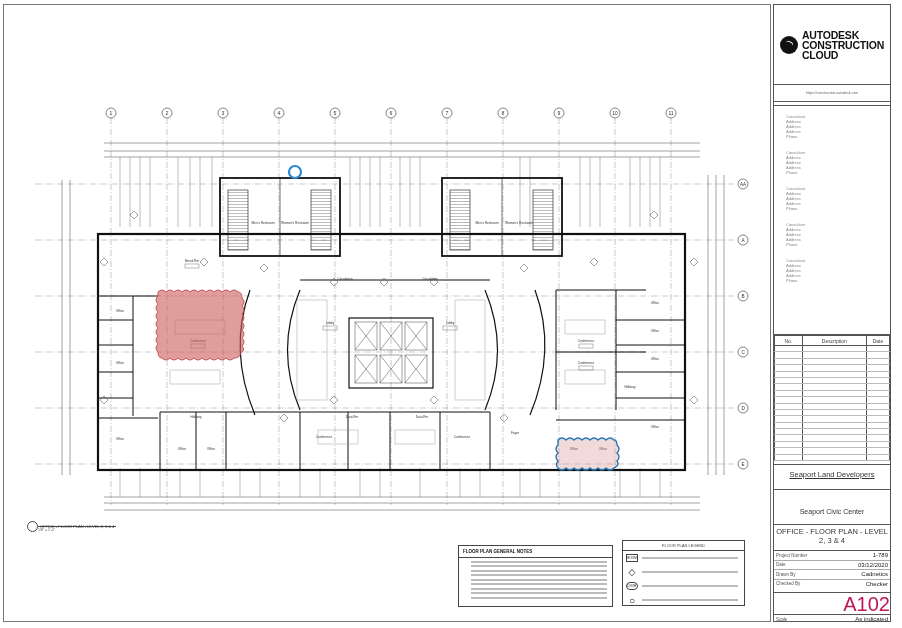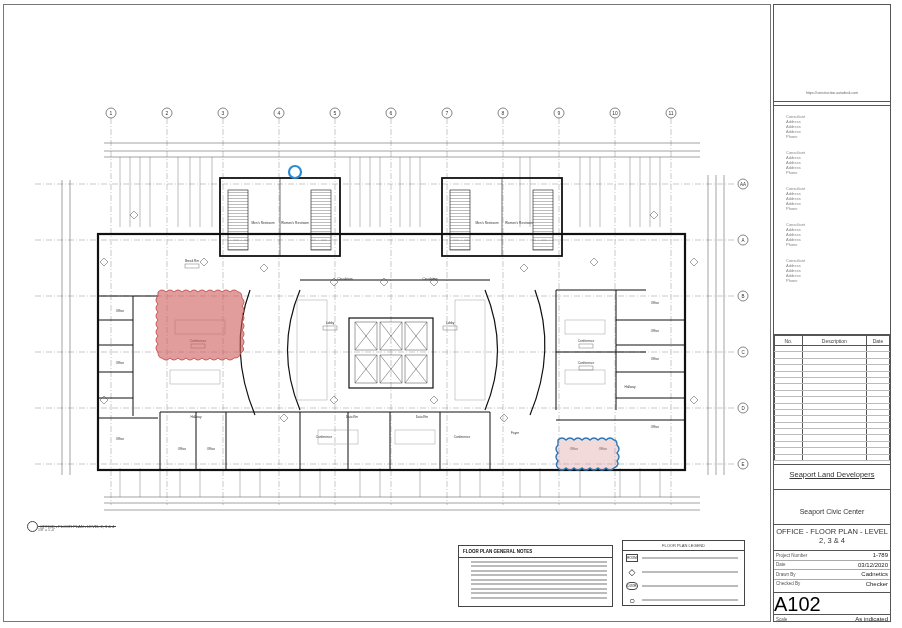--- a/index.html
+++ b/index.html
@@ -16,21 +16,21 @@
   .consult-block{font-size:4px;color:#888;line-height:5px;margin-bottom:11px;}
   .rev{top:330px;height:130px;}
   .rev table{border-collapse:collapse;width:100%;font-size:5px;color:#444;}
   .rev th{font-weight:normal;border:1px solid #555;height:9px;padding:0;}
   .rev td{border-left:1px solid #555;border-right:1px solid #555;border-bottom:1px solid #bbb;height:5.4px;padding:0;}
   .client{top:460px;height:25px;font-size:7.5px;text-align:center;padding-top:5px;color:#333;text-decoration:underline;}
   .project{top:485px;height:35px;font-size:7px;text-align:center;padding-top:18px;color:#333;}
   .title{top:520px;height:26px;font-size:7.5px;text-align:center;color:#333;line-height:9px;padding-top:2px;}
   .field{height:8.5px;font-size:4.5px;display:flex;justify-content:space-between;align-items:center;padding:0 2px;color:#555;}
   .field .v{font-size:6px;color:#222;}
-  .sheetno{top:588px;height:22px;font-size:20px;text-align:left;line-height:22px;color:#000000;}
+  .sheetno{top:588px;height:22px;font-size:20px;text-align:right;line-height:22px;color:#be185d;}
   .scale{top:610px;height:8px;border-bottom:none;}
   .side-note{position:absolute;left:893px;top:570px;width:6px;height:40px;font-size:3px;color:#999;writing-mode:vertical-rl;transform:rotate(180deg);}
   .plan{position:absolute;left:0;top:0;}
   .notes-box{position:absolute;left:458px;top:545px;width:155px;height:62px;border:1px solid #444;box-sizing:border-box;}
   .notes-title{font-size:4.5px;font-weight:bold;padding:3px 4px;border-bottom:1px solid #444;}
   .notes-line{height:2px;background:#bbb;margin:2.5px 5px 0 12px;}
   .legend-box{position:absolute;left:622px;top:540px;width:123px;height:66px;border:1px solid #444;box-sizing:border-box;}
   .legend-title{font-size:4px;text-align:center;padding:2px;border-bottom:1px solid #444;color:#444;}
   .legend-row{display:flex;align-items:center;height:14px;padding-left:3px;gap:4px;}
   .legend-sym{width:12px;height:8px;border:1px solid #444;box-sizing:border-box;font-size:3px;display:flex;align-items:center;justify-content:center;}
@@ -288,20 +288,28 @@
       <span class="legend-sym" style="border-radius:4px">DOOR</span>
       <span class="legend-txt"></span>
     </div>
   <div class="legend-row">
       <span class="legend-sym" style="border:none;font-size:10px">○</span>
       <span class="legend-txt"></span>
     </div>
 </div>
 
 <div class="tb">
+  <div class="tb-sec logo">
+    <span class="logo-mark"></span>
+    <div class="logo-text">
+      <div>AUTODESK</div>
+      <div>CONSTRUCTION</div>
+      <div>CLOUD</div>
+    </div>
+  </div>
   <div class="tb-sec url">https://construction.autodesk.com</div>
   <div class="tb-sec consult">
     <div class="consult-block">
       <div>Consultant</div>
       <div>Address</div>
       <div>Address</div>
       <div>Address</div>
       <div>Phone</div>
     </div>
     <div class="consult-block">

